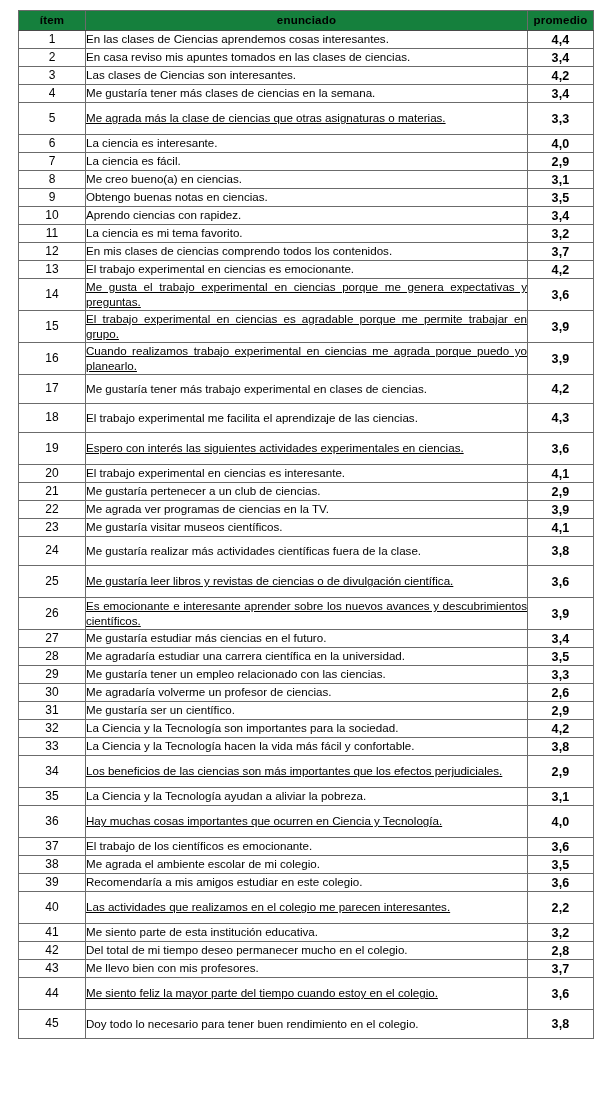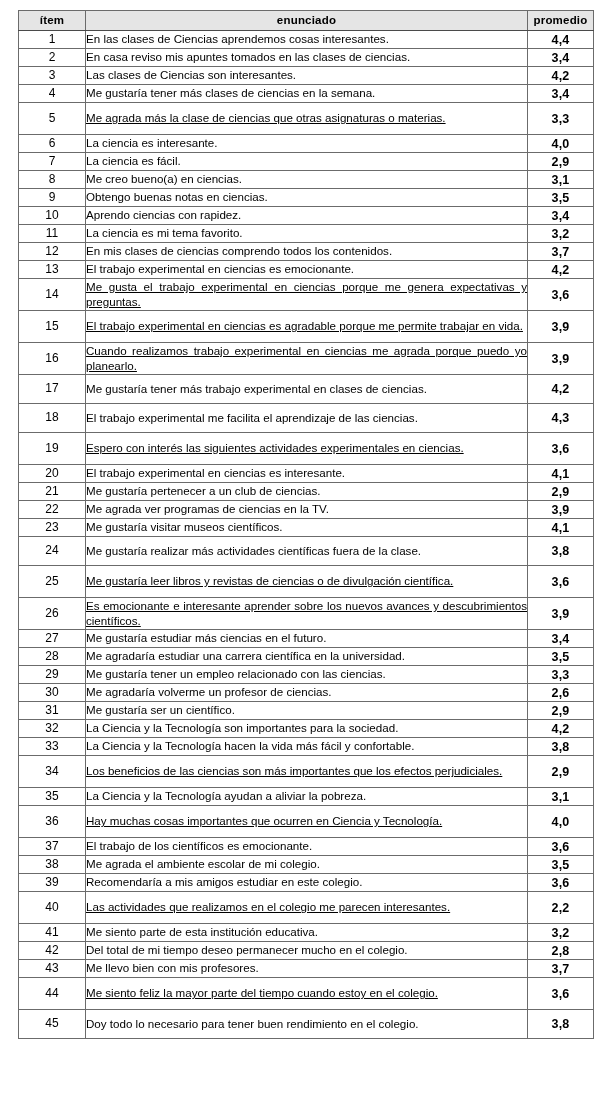--- a/index.html
+++ b/index.html
@@ -36,21 +36,21 @@
   table.survey col.c-stmt   { width: 442px; }
   table.survey col.c-avg    { width: 66px; }
 
   table.survey th,
   table.survey td {
     border: 1px solid #6b6b6b;
     vertical-align: middle;
     padding: 0;
   }
   table.survey thead th {
-    background: #e5e5e5;
+    background: #15803d;
     font-weight: bold;
     font-size: 11.5px;
     text-align: center;
     height: 19px;
     line-height: 19px;
     letter-spacing: 0.2px;
     border-bottom: 1.6px solid #4a4a4a;
   }
   td.item {
     text-align: center;
@@ -165,21 +165,21 @@
             <td class="stmt">El trabajo experimental en ciencias es emocionante.</td>
             <td class="avg">4,2</td>
           </tr>
           <tr class="r2">
             <td class="item">14</td>
             <td class="stmt justify">Me gusta el trabajo experimental en ciencias porque me genera expectativas y preguntas.</td>
             <td class="avg">3,6</td>
           </tr>
           <tr class="r2">
             <td class="item">15</td>
-            <td class="stmt justify">El trabajo experimental en ciencias es agradable porque me permite trabajar en vida.</td>
+            <td class="stmt justify">El trabajo experimental en ciencias es agradable porque me permite trabajar en grupo.</td>
             <td class="avg">3,9</td>
           </tr>
           <tr class="r2">
             <td class="item">16</td>
             <td class="stmt justify">Cuando realizamos trabajo experimental en ciencias me agrada porque puedo yo planearlo.</td>
             <td class="avg">3,9</td>
           </tr>
           <tr class="rtall">
             <td class="item">17</td>
             <td class="stmt">Me gustaría tener más trabajo experimental en clases de ciencias.</td>

